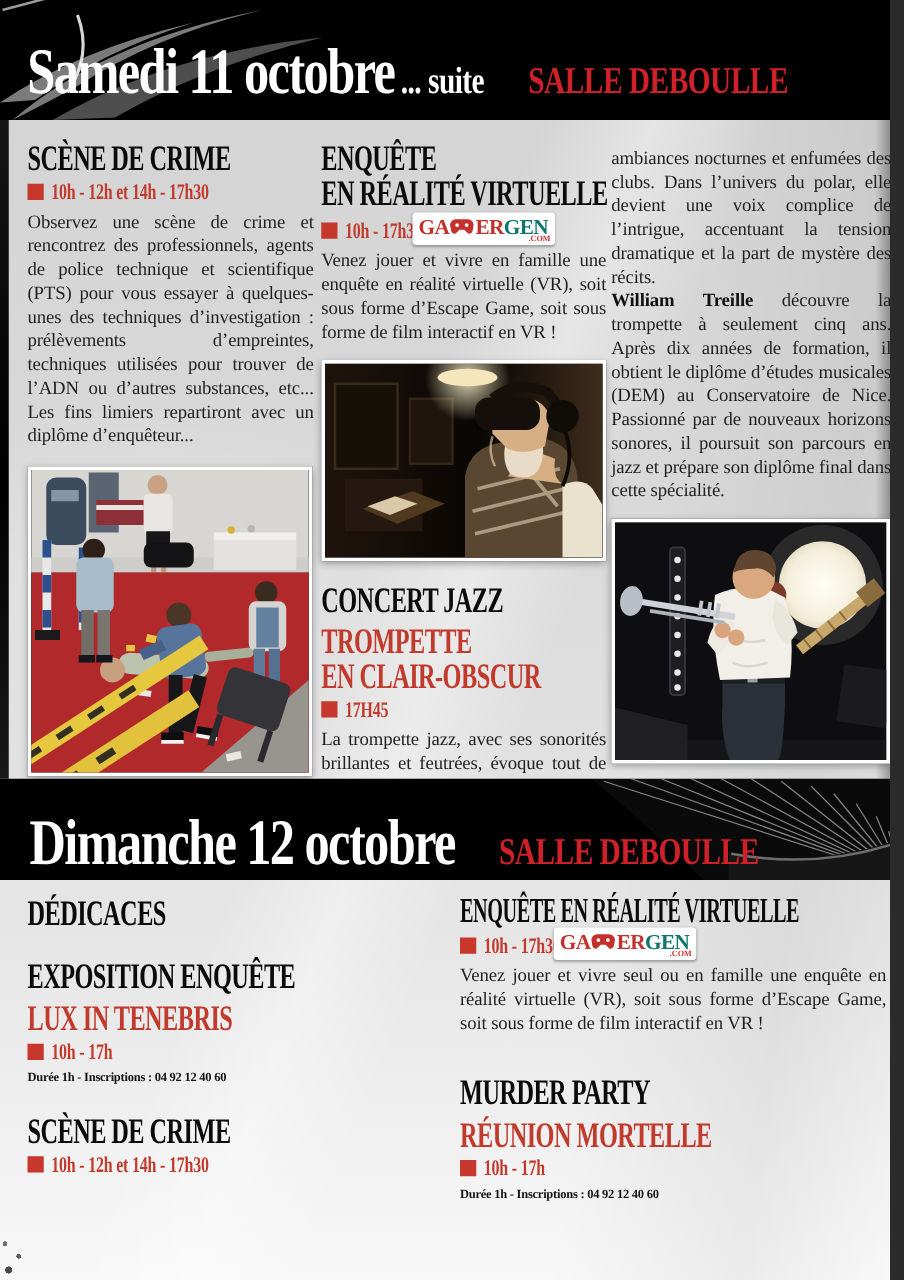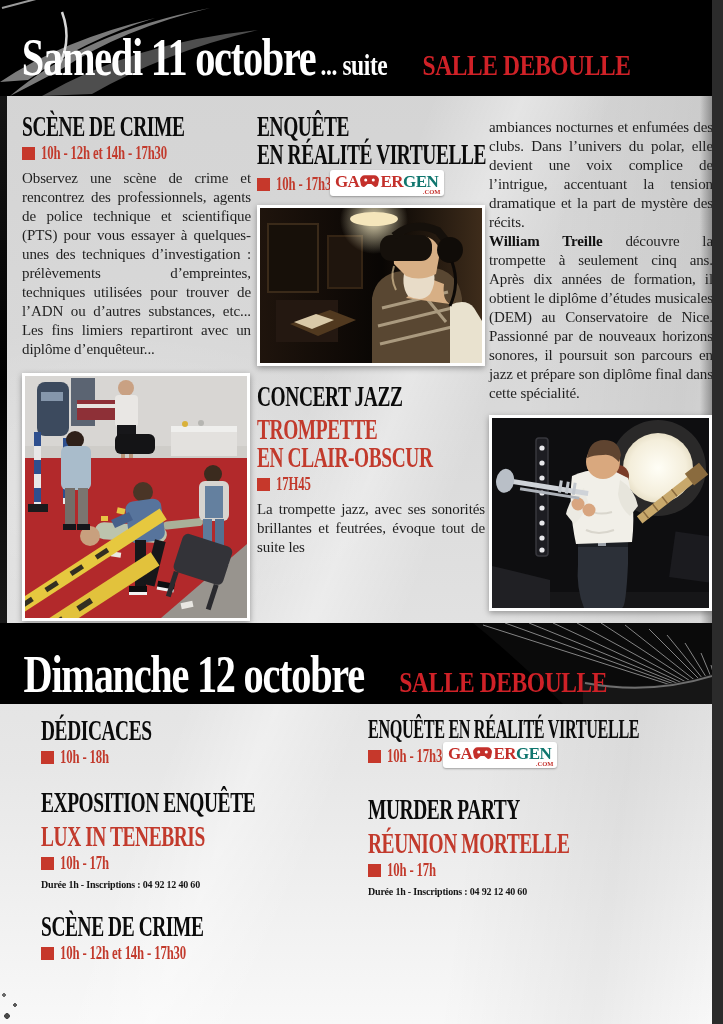--- a/index.html
+++ b/index.html
@@ -30,21 +30,21 @@
   #banner-sat .banner-line{padding:30px 0 0 26px;}
   #banner-sun .banner-line{padding:24px 0 0 28px;}
   .bt{font-size:48px;font-weight:800;color:#fff;letter-spacing:-1.5px;}
   .bsuite{font-size:28px;font-weight:800;color:#fff;margin-left:6px;letter-spacing:-.5px;}
   .broom{font-size:28px;font-weight:800;color:#cf2127;margin-left:42px;letter-spacing:-.5px;}
   
   .col{position:absolute;}
   #sat-col1{left:22px;top:112px;width:229px;}
   #sat-col2{left:257px;top:112px;width:228px;}
   #sat-col3{left:489px;top:118px;width:224px;}
-  #sun-left{left:22px;top:716px;width:332px;margin-left:19px;}
+  #sun-left{left:22px;top:716px;width:332px;}
   #sun-right{left:368px;top:714px;width:341px;}
   .h-blk,.h-red{margin:0;font-size:27px;font-weight:800;letter-spacing:-.6px;line-height:1.04;
                 white-space:nowrap;transform:scale(.72,1.06);transform-origin:0 0;}
   .h-blk{color:#0b0b0b;}
   .h-red{color:#c23a2c;}
   .xc{transform:scale(.60,1.04);}
   .trow{display:flex;align-items:center;margin:5px 0 7px 0;height:17px;}
   .sq{width:13px;height:13px;background:#c6382b;flex:0 0 auto;margin-right:6px;}
   .tlabel{font-size:17px;font-weight:800;color:#c23a2c;letter-spacing:-.2px;white-space:nowrap;
           display:inline-block;transform:scale(.75,1.05);transform-origin:0 50%;}
@@ -199,20 +199,21 @@
           <svg width="19" height="13" viewBox="0 0 20 13">
             <path d="M5 0 h10 a5 5 0 0 1 5 5 l-1 5 a2.6 2.6 0 0 1 -4.6 1.2 L12 9 H8 l-2.4 2.2 A2.6 2.6 0 0 1 1 10 L0 5 A5 5 0 0 1 5 0 z" fill="#c4302b"></path>
             <circle cx="6" cy="5" r="1.6" fill="#fff"></circle>
             <circle cx="14" cy="5" r="1.6" fill="#fff"></circle>
           </svg>
           <span class="gg-red">ER</span>
           <span class="gg-dark">GEN</span>
         <span class="gg-com">.COM</span>
       </span>
     </div>
+    <p class="body">Venez jouer et vivre en famille une enquête en réalité virtuelle (VR), soit sous forme d’Escape Game, soit sous forme de film interactif en VR !</p>
 
     <svg class="photo" width="222" height="155" viewBox="0 0 222 155" style="margin-top:12px;">
       <defs>
         <linearGradient id="vg" x1="0" y1="0" x2="1" y2="0">
           <stop offset="0" stop-color="#1c120b"></stop>
             <stop offset=".55" stop-color="#3324156"></stop>
             <stop offset="1" stop-color="#43301d"></stop>
         </linearGradient>
         <radialGradient id="lampg" cx=".5" cy=".5" r=".5">
           <stop offset="0" stop-color="#f7ecc4" stop-opacity=".9"></stop>
@@ -329,24 +330,20 @@
       <path d="M132 60 Q202 73 268 50" stroke="#6e6e6e" stroke-width="2" fill="none"></path>
     </svg>
     <div class="banner-line">
       <span class="bt">Dimanche 12 octobre</span>
       <span class="broom">SALLE DEBOULLE</span>
     </div>
   </div>
 
   <div class="col" id="sun-left">
     <h3 class="h-blk">DÉDICACES</h3>
-    <div class="trow">
-      <span class="sq"></span>
-      <span class="tlabel">10h - 18h</span>
-    </div>
 
     <h3 class="h-blk gap-lg">EXPOSITION ENQUÊTE</h3>
     <h3 class="h-red" style="margin-top:6px;">LUX IN TENEBRIS</h3>
     <div class="trow">
       <span class="sq"></span>
       <span class="tlabel">10h - 17h</span>
     </div>
     <p class="duree">Durée 1h - Inscriptions : 04 92 12 40 60</p>
 
     <h3 class="h-blk gap-lg">SCÈNE DE CRIME</h3>
@@ -366,20 +363,21 @@
           <svg width="19" height="13" viewBox="0 0 20 13">
             <path d="M5 0 h10 a5 5 0 0 1 5 5 l-1 5 a2.6 2.6 0 0 1 -4.6 1.2 L12 9 H8 l-2.4 2.2 A2.6 2.6 0 0 1 1 10 L0 5 A5 5 0 0 1 5 0 z" fill="#c4302b"></path>
             <circle cx="6" cy="5" r="1.6" fill="#fff"></circle>
             <circle cx="14" cy="5" r="1.6" fill="#fff"></circle>
           </svg>
           <span class="gg-red">ER</span>
           <span class="gg-dark">GEN</span>
         <span class="gg-com">.COM</span>
       </span>
     </div>
+    <p class="body">Venez jouer et vivre seul ou en famille une enquête en réalité virtuelle (VR), soit sous forme d’Escape Game, soit sous forme de film interactif en VR !</p>
 
     <h3 class="h-blk" style="margin-top:30px;">MURDER PARTY</h3>
     <h3 class="h-red" style="margin-top:6px;">RÉUNION MORTELLE</h3>
     <div class="trow">
       <span class="sq"></span>
       <span class="tlabel">10h - 17h</span>
     </div>
     <p class="duree">Durée 1h - Inscriptions : 04 92 12 40 60</p>
   </div>
 </div>

